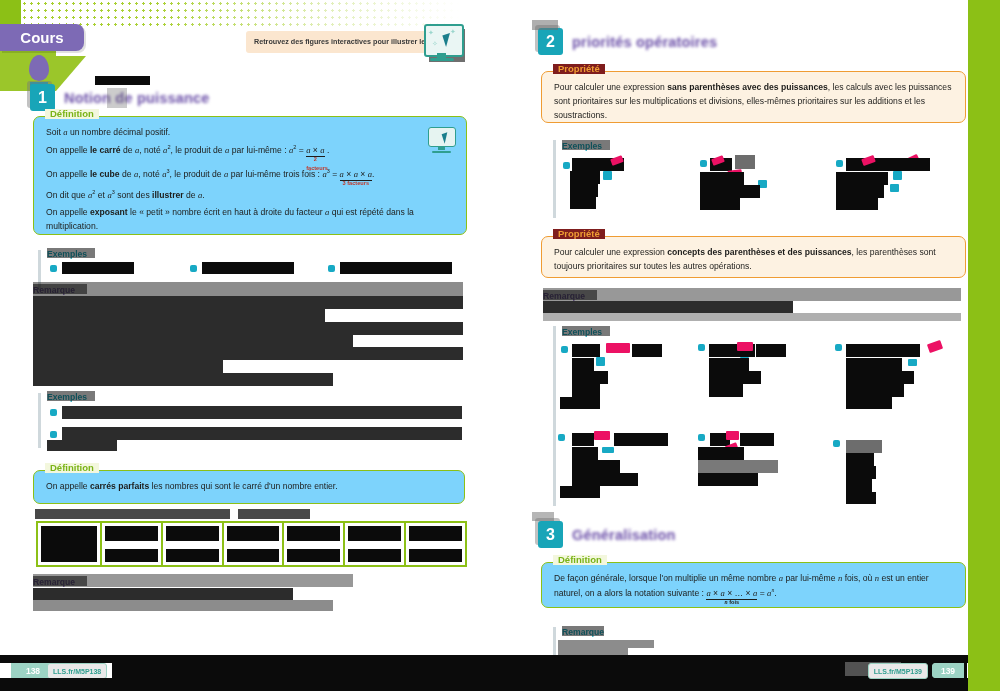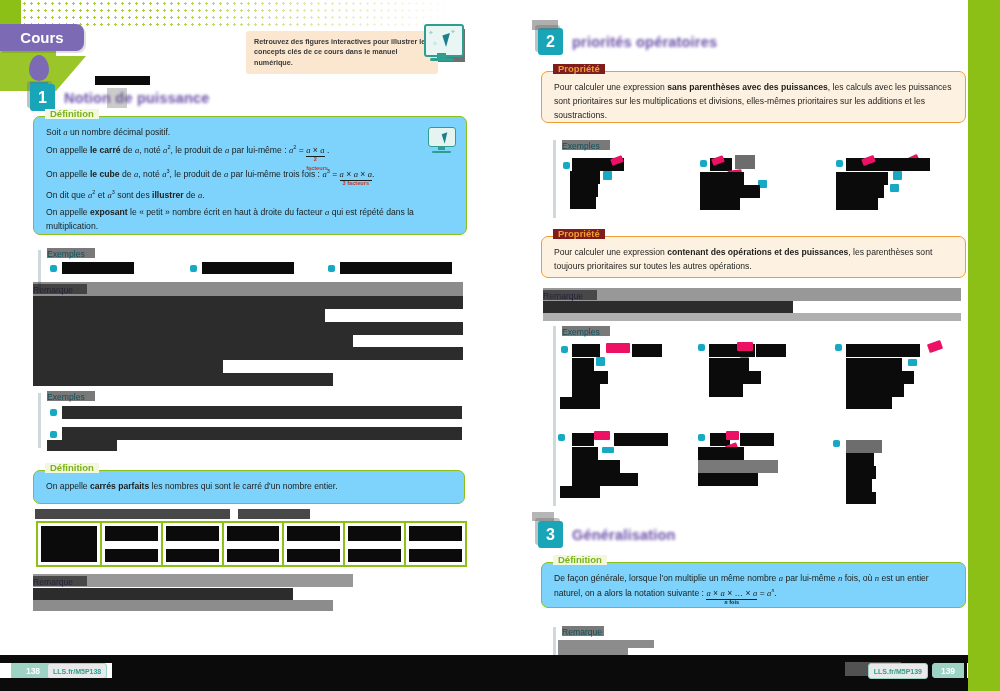--- a/index.html
+++ b/index.html
@@ -85,21 +85,21 @@
   .fac .cap.dark{color:#1d1d1b;}
 
   
   .mini-screen{position:absolute;width:28px;height:26px;}
   .mini-screen .fr{position:absolute;inset:0 0 6px 0;background:#e6f4f1;border:1.5px solid #2f9e8f;border-radius:3px;}
   .mini-screen .st{position:absolute;left:10px;bottom:3px;width:7px;height:4px;background:#2f9e8f;}
   .mini-screen .bs{position:absolute;left:4px;bottom:0;width:19px;height:2.5px;background:#2f9e8f;border-radius:2px;}
   .mini-screen .cu{position:absolute;left:15px;top:6px;width:0;height:0;border-left:6px solid #1b7f8c;border-bottom:10px solid transparent;transform:rotate(-18deg);}
 
   
-  .lbl{position:absolute;font-size:8.6px;font-weight:normal;line-height:1;}
+  .lbl{position:absolute;font-size:8.6px;font-weight:bold;line-height:1;}
   .lbl.ex{color:#18a5b8;}
   .lbl.rem{color:#6b4fa8;}
   .vbar{position:absolute;width:3px;background:#cfd8dc;}
 
   
   .rd{position:absolute;background:#0b0b0b;}
   .rdg{position:absolute;background:#6e6e6e;}
   .rdsoft{position:absolute;background:#1a1a1a;opacity:.92;}
   .mark-pink{position:absolute;background:#ec1164;border-radius:1px;}
   .mark-cyan{position:absolute;background:#17a9c4;border-radius:1px;}
@@ -133,21 +133,20 @@
   <div class="green-sq"></div>
   <div class="green-sq2"></div>
   <div class="green-tri"></div>
   <div class="purple-dot"></div>
   <div class="teal-nub"></div>
   <div class="cours-tab">Cours</div>
   <div class="right-green-bar"></div>
 
   <div class="info-box">
     <p>Retrouvez des figures interactives pour illustrer les</p>
-    <p>concepts clés de ce cours dans le manuel numérique.</p>
   </div>
   <div class="screen-icon">
     <div class="shadow"></div>
     <div class="frame"></div>
     <div class="spark" style="left:4px;top:5px;">✦</div>
     <div class="spark" style="left:26px;top:4px;">✦</div>
     <div class="spark" style="left:8px;top:16px;">✧</div>
     <div class="cursor"></div>
     <div class="stand"></div>
     <div class="base"></div>
@@ -295,21 +294,21 @@
   <div class="rd" style="left:880px;top:158px;width:50px;height:13px;"></div>
   <div class="mark-cyan" style="left:893px;top:171px;width:9px;height:9px;"></div>
   <div class="rd" style="left:836px;top:172px;width:52px;height:13px;"></div>
   <div class="mark-cyan" style="left:890px;top:184px;width:9px;height:8px;"></div>
   <div class="rd" style="left:836px;top:185px;width:48px;height:13px;"></div>
   <div class="rd" style="left:836px;top:198px;width:42px;height:12px;"></div>
 
   <div class="fbox prop" style="left:541px;top:236px;width:423px;height:40px;">
     <div class="legend">Propriété</div>
     <div class="body">
-      <p>Pour calculer une expression <b>contenant des opérations et des puissances</b>, les parenthèses sont toujours prioritaires sur toutes les autres opérations.</p>
+      <p>Pour calculer une expression <b>concepts des parenthèses et des puissances</b>, les parenthèses sont toujours prioritaires sur toutes les autres opérations.</p>
     </div>
   </div>
 
   <div class="lbl rem" style="left:543px;top:292px;">Remarque</div>
   <div class="rd" style="left:543px;top:290px;width:54px;height:10px;opacity:.6;"></div>
   <div class="rdsoft" style="left:543px;top:288px;width:418px;height:13px;opacity:.45;"></div>
   <div class="rdsoft" style="left:543px;top:301px;width:250px;height:12px;"></div>
   <div class="rdsoft" style="left:543px;top:313px;width:418px;height:8px;opacity:.35;"></div>
 
   <div class="vbar" style="left:553px;top:326px;height:180px;"></div>

